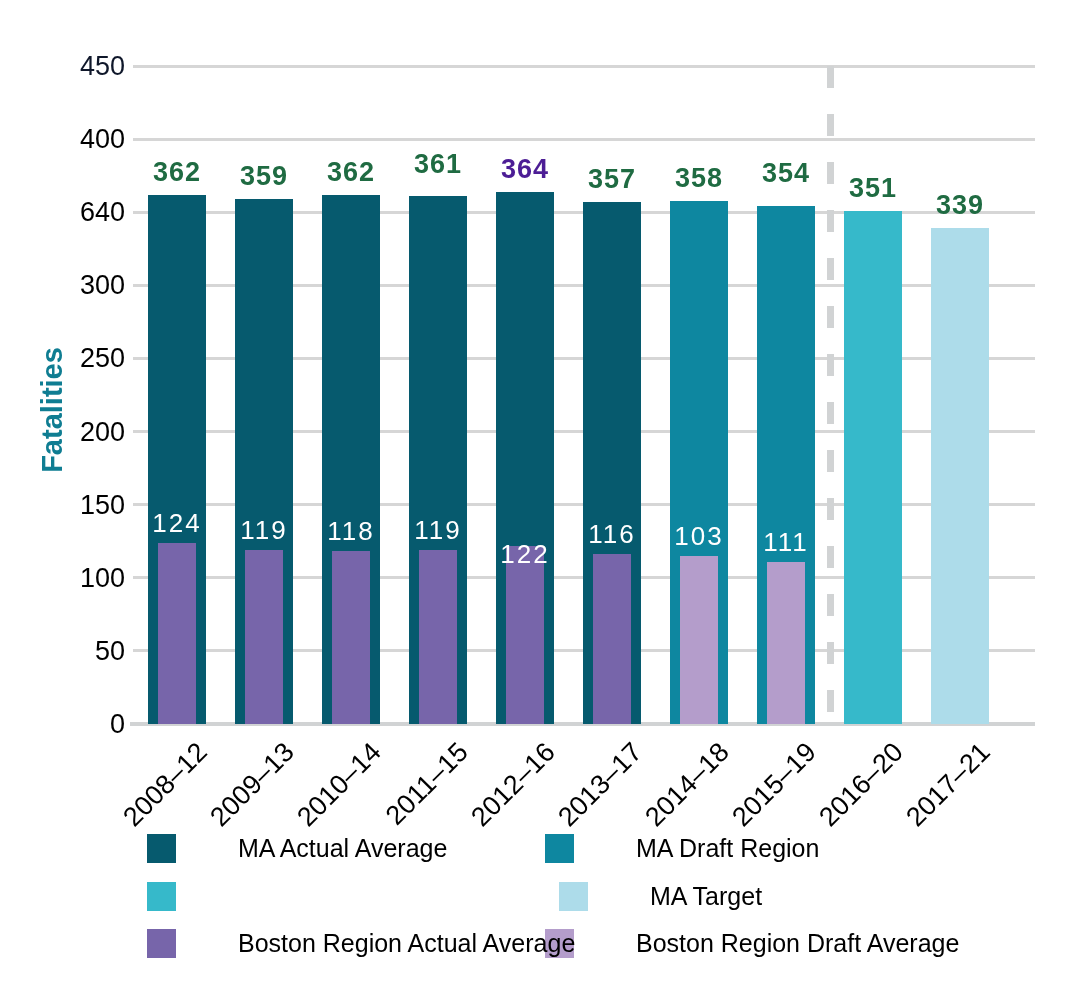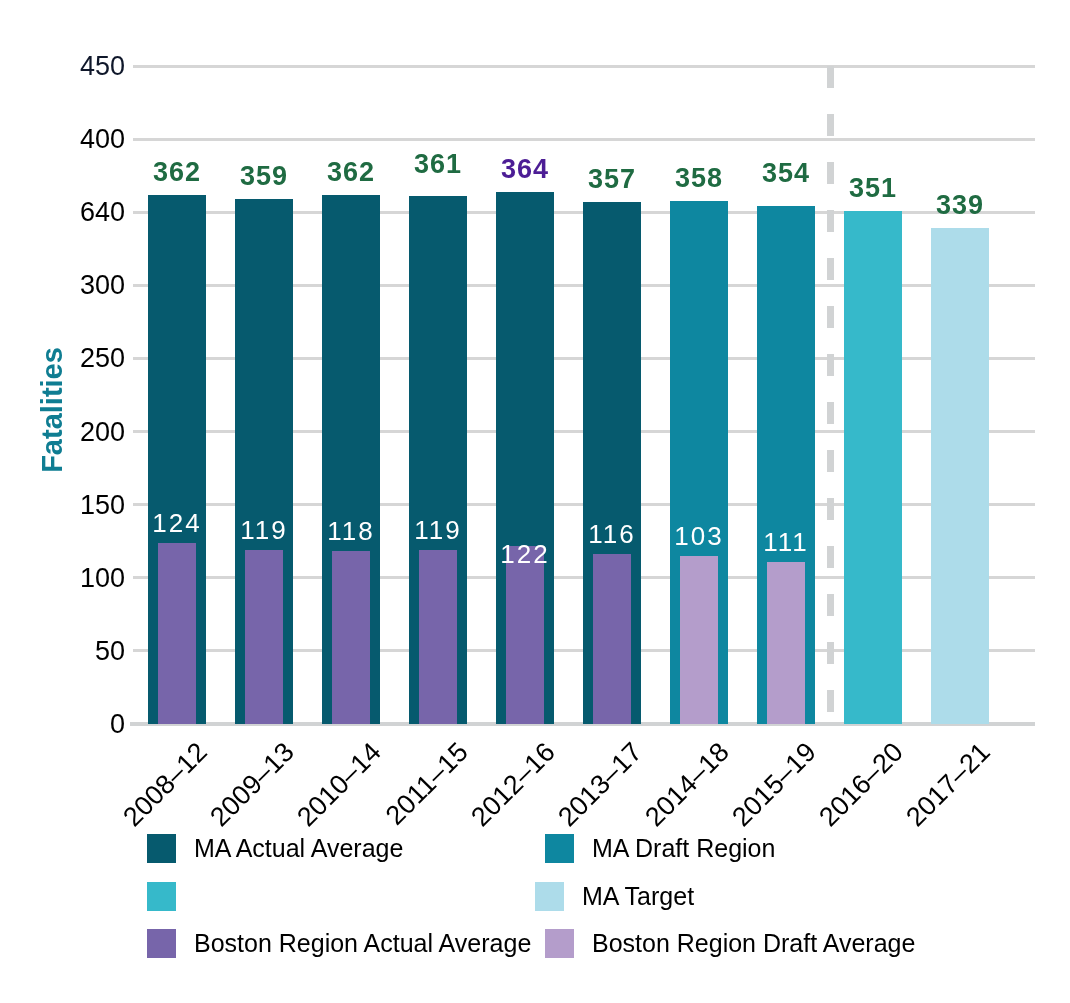--- a/index.html
+++ b/index.html
@@ -29,21 +29,21 @@
     font-size:27px;color:#000;transform:rotate(-45deg);transform-origin:100% 0;
     z-index:2;
   }
   .divider{position:absolute;z-index:1;}
   .ylabel{
     position:absolute;left:-48px;top:394px;width:200px;height:32px;line-height:32px;
     text-align:center;font-size:29px;font-weight:700;
     transform:rotate(-90deg);transform-origin:center center;z-index:2;
   }
   .legend{position:absolute;left:0;top:0;width:1070px;height:1003px;z-index:5;}
-  .legend-item{position:absolute;display:flex;align-items:center;}
+  .legend-item{position:absolute;display:flex;align-items:center;gap:44px;}
   .swatch{width:29px;height:29px;flex:0 0 29px;margin-right:18px;}
   .legend-label{font-size:25px;color:#000;white-space:nowrap;line-height:29px;}
 </style>
 </head>
 <body>
 
 <div class="canvas">
   <div class="ylabel" style="color: rgb(15, 125, 146);">Fatalities</div>
   <div class="plot" id="plot">
       <div class="baseline" style="left: 130px; top: 722px; width: 905px; background: rgb(209, 211, 212);"></div>
@@ -119,21 +119,21 @@
         <div class="swatch" style="background: rgb(6, 90, 110);"></div>
         <div class="legend-label">MA Actual Average</div>
       </div>
       <div class="legend-item" style="left: 545px; top: 834px;">
         <div class="swatch" style="background: rgb(14, 135, 160);"></div>
         <div class="legend-label">MA Draft Region</div>
       </div>
       <div class="legend-item" style="left: 147px; top: 882px;">
         <div class="swatch" style="background: rgb(54, 185, 202);"></div>
       </div>
-      <div class="legend-item" style="left: 535px; top: 882px;">
+      <div class="legend-item" style="left: 559px; top: 882px;">
         <div class="swatch" style="background: rgb(173, 220, 234);"></div>
         <div class="legend-label">MA Target</div>
       </div>
       <div class="legend-item" style="left: 545px; top: 929px;">
         <div class="swatch" style="background: rgb(180, 157, 203);"></div>
         <div class="legend-label">Boston Region Draft Average</div>
       </div>
       <div class="legend-item" style="left: 147px; top: 929px;">
         <div class="swatch" style="background: rgb(119, 101, 170);"></div>
         <div class="legend-label">Boston Region Actual Average</div>

